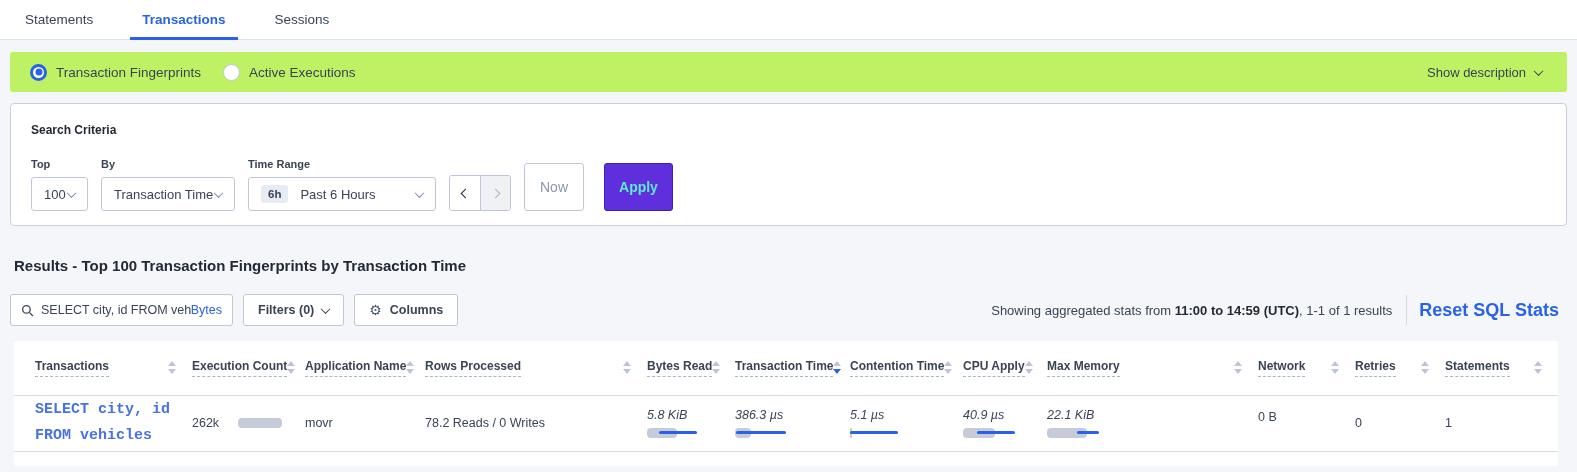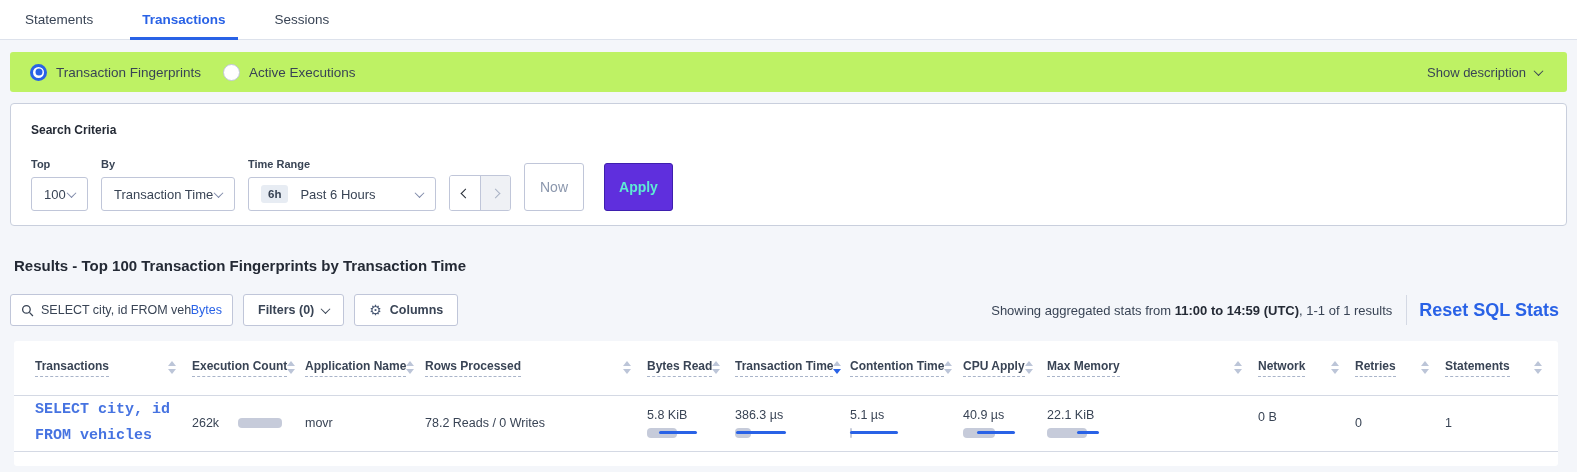--- a/index.html
+++ b/index.html
@@ -142,21 +142,21 @@
   .tri-down{width:0;height:0;border-left:4px solid transparent;border-right:4px solid transparent;border-top:5px solid #bcc5d8;}
   .sort.desc .tri-down{border-top-color:var(--accent-blue);}
   tbody td{height:56px;border-bottom:1px solid #d4d9e4;font-size:12.5px;color:var(--text-body);}
   .sql-link{
     font-family:"Liberation Mono","DejaVu Sans Mono",monospace;
     font-size:15px;font-weight:bold;color:#4673e1;line-height:1.75;
     display:inline-block;max-width:150px;cursor:pointer;text-decoration:none;
   }
   .count-cell{display:flex;align-items:center;gap:19px;}
   .count-bar{height:10px;border-radius:4px;background:var(--bar-grey);}
-  .stat-cell{display:flex;flex-direction:column;justify-content:center;}
+  .stat-cell{display:flex;flex-direction:column;justify-content:center;font-style:italic;}
   .stat-value{font-size:12.5px;color:var(--text-body);}
   .stat-bar{position:relative;height:10px;margin-top:6px;}
   .stat-bar .bar{position:absolute;left:0;top:0;height:10px;border-radius:4px;background:var(--bar-grey);}
   .stat-bar .line{position:absolute;top:3px;height:3px;border-radius:2px;background:var(--accent-blue);}
 </style>
 </head>
 <body>
 
 <header class="tabbar">
   <div class="tab">

